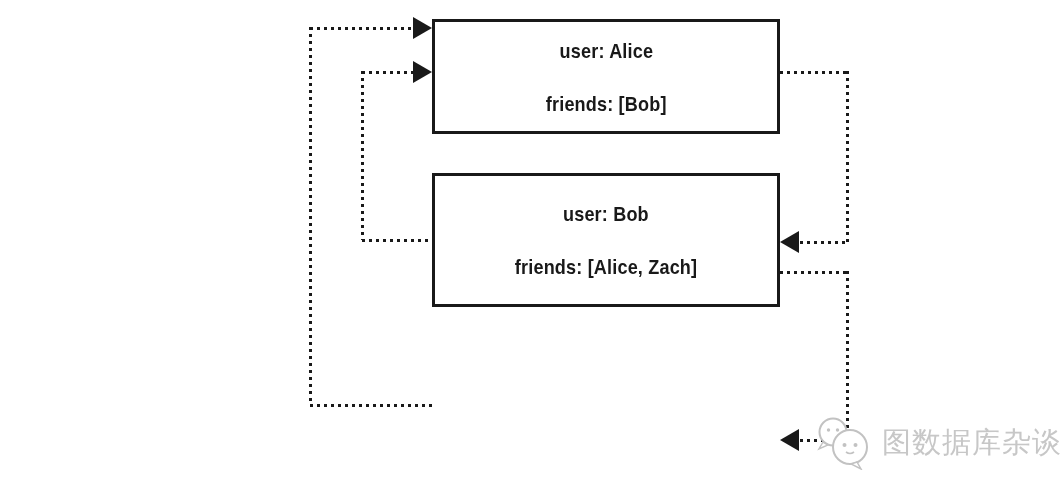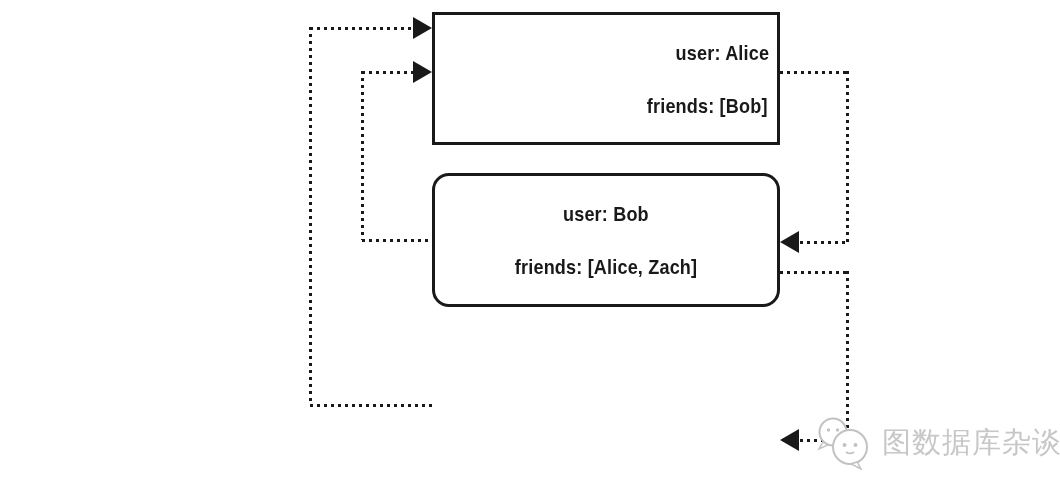--- a/index.html
+++ b/index.html
@@ -20,22 +20,22 @@
     box-sizing: border-box;
     border: 3px solid #191919;
     background: #ffffff;
     display: flex;
     flex-direction: column;
     align-items: center;
     justify-content: center;
     gap: 32px;
     z-index: 2;
   }
-  #node-alice { top: 12px;   height: 133px; align-items: flex-end; }
-  #node-bob   { top: 173px; height: 134px; border-radius: 17px; }
+  #node-alice { top: 19px;   height: 115px; }
+  #node-bob   { top: 173px; height: 134px; }
   #node-zach  { top: 342px; height: 130px; }
 
   .node-line {
     display: inline-block;
     font-size: 21px;
     font-weight: bold;
     color: #191919;
     white-space: nowrap;
     transform: scaleX(0.86);
     letter-spacing: 0.2px;

